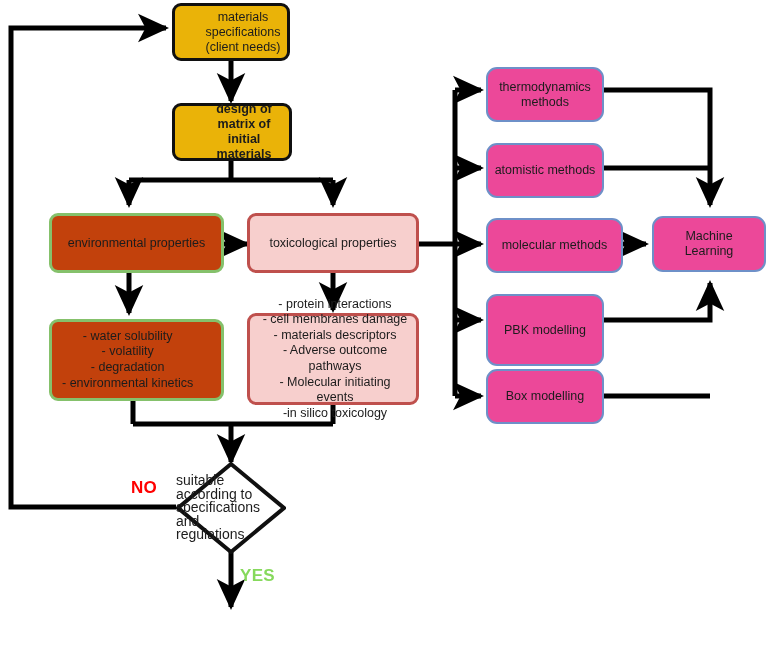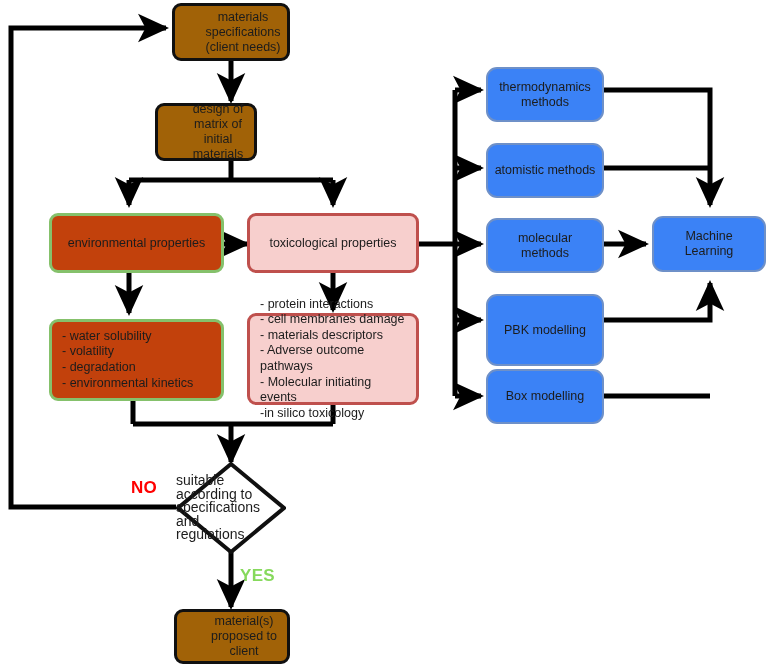--- a/index.html
+++ b/index.html
@@ -30,44 +30,44 @@
     align-items: center;
     justify-content: center;
     text-align: center;
     color: #1c1c1c;
     font-size: 12.5px;
     line-height: 15px;
     border-radius: 9px;
     z-index: 3;
   }
   .node.plain {
-    background: #a16207;
+    background: #eab308;
     border: 3px solid #101010;
     padding-left: 24px;
   }
   .node.green {
     background: #c2410c;
     border: 3px solid #85c16b;
   }
   .node.red {
     background: #f7cfcd;
     border: 3px solid #bf504d;
   }
   .node.blue {
-    background: #3b82f6;
+    background: #ec4899;
     border: 2.5px solid #6e90c8;
     border-radius: 11px;
   }
   .node .inner {
     padding: 0 6px;
     white-space: pre-line;
   }
   .node.list {
     justify-content: flex-start;
-    text-align: left;
+    text-align: center;
   }
   .node.list .inner {
     padding-left: 10px;
     font-size: 12.5px;
     line-height: 15.6px;
   }
   .diamond-wrap {
     position: absolute;
     z-index: 3;
   }
@@ -149,21 +149,21 @@
       <path d="M604,396 L710,396"></path>
     </g>
   </svg>
 
   <div class="node plain" style="left:172px; top:3px; width:118px; height:58px;">
     <span class="inner">materials
 specifications
 (client needs)</span>
   </div>
 
-  <div class="node plain" style="left:155px; top:103px; width:102px; height:58px;">
+  <div class="node plain" style="left:172px; top:103px; width:120px; height:58px;font-weight:bold;">
     <span class="inner">design of matrix of
 initial materials</span>
   </div>
 
   <div class="node green" style="left:49px; top:213px; width:175px; height:60px;">
     <span class="inner">environmental properties</span>
   </div>
 
   <div class="node red" style="left:247px; top:213px; width:172px; height:60px;border-radius:9px;">
     <span class="inner">toxicological properties</span>
@@ -187,21 +187,21 @@
 
   <div class="node blue" style="left:486px; top:67px; width:118px; height:55px;">
     <span class="inner">thermodynamics
 methods</span>
   </div>
 
   <div class="node blue" style="left:486px; top:143px; width:118px; height:55px;">
     <span class="inner">atomistic methods</span>
   </div>
 
-  <div class="node blue" style="left:486px; top:218px; width:118px; height:55px;">
+  <div class="node blue" style="left:486px; top:218px; width:137px; height:55px;">
     <span class="inner">molecular methods</span>
   </div>
 
   <div class="node blue" style="left:486px; top:294px; width:118px; height:72px;">
     <span class="inner">PBK modelling</span>
   </div>
 
   <div class="node blue" style="left:486px; top:369px; width:118px; height:55px;">
     <span class="inner">Box modelling</span>
   </div>
@@ -213,22 +213,18 @@
   <div class="diamond-wrap" style="left:176px; top:462px; width:110px; height:92px;">
     <svg class="diamond-shape" width="110" height="92" viewBox="0 0 110 92">
       <polygon points="55,2 108,46 55,90 2,46" fill="#ffffff" stroke="#101010" stroke-width="4"></polygon>
     </svg>
     <div class="diamond-label">suitable
 according to
 specifications and
 regulations</div>
   </div>
 
-  <div class="node plain" style="left:174px; top:609px; width:116px; height:55px;">
-    <span class="inner">material(s)
-proposed to client</span>
-  </div>
 
   <div class="edge-label" style="left:131px; top:478px; color:#ff0000;">NO</div>
 
   <div class="edge-label" style="left:240px; top:566px; color:#86d95c;">YES</div>
 
 </div>
 
 </body></html>

